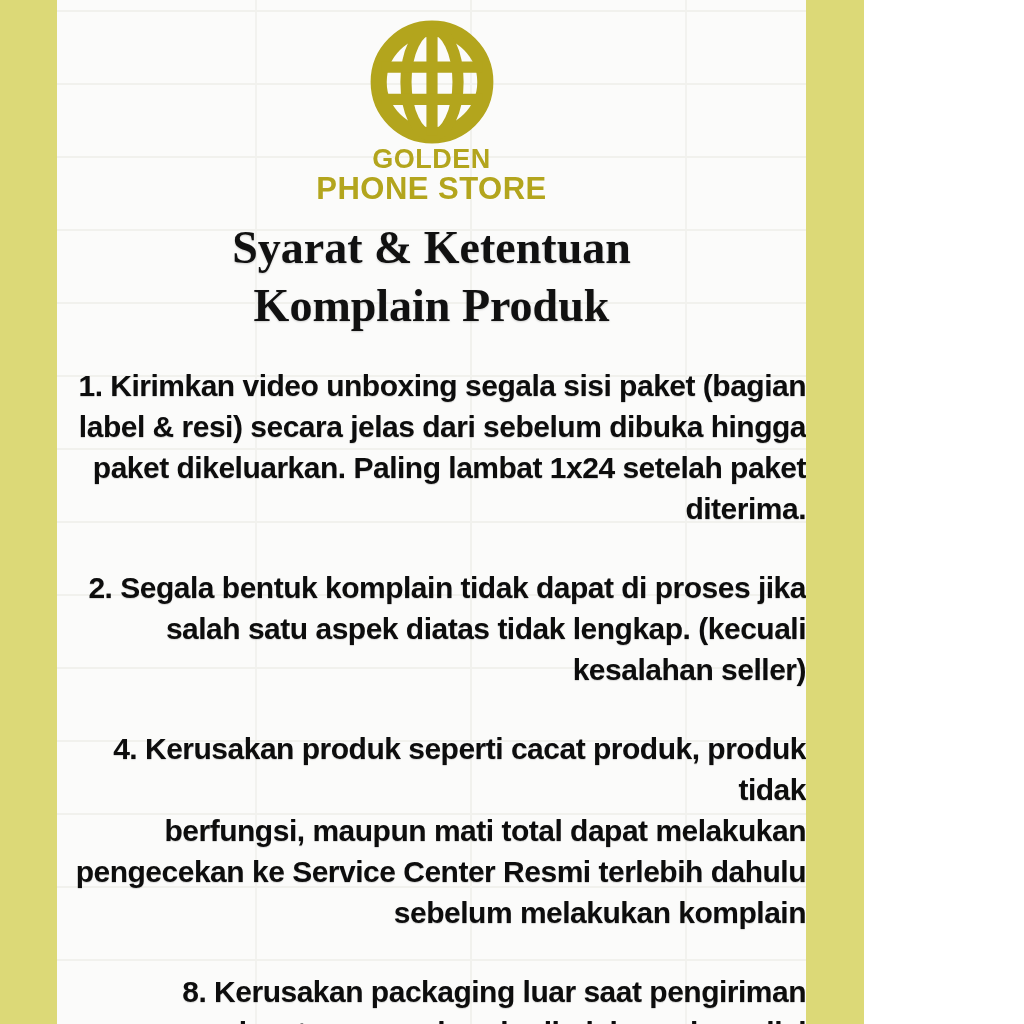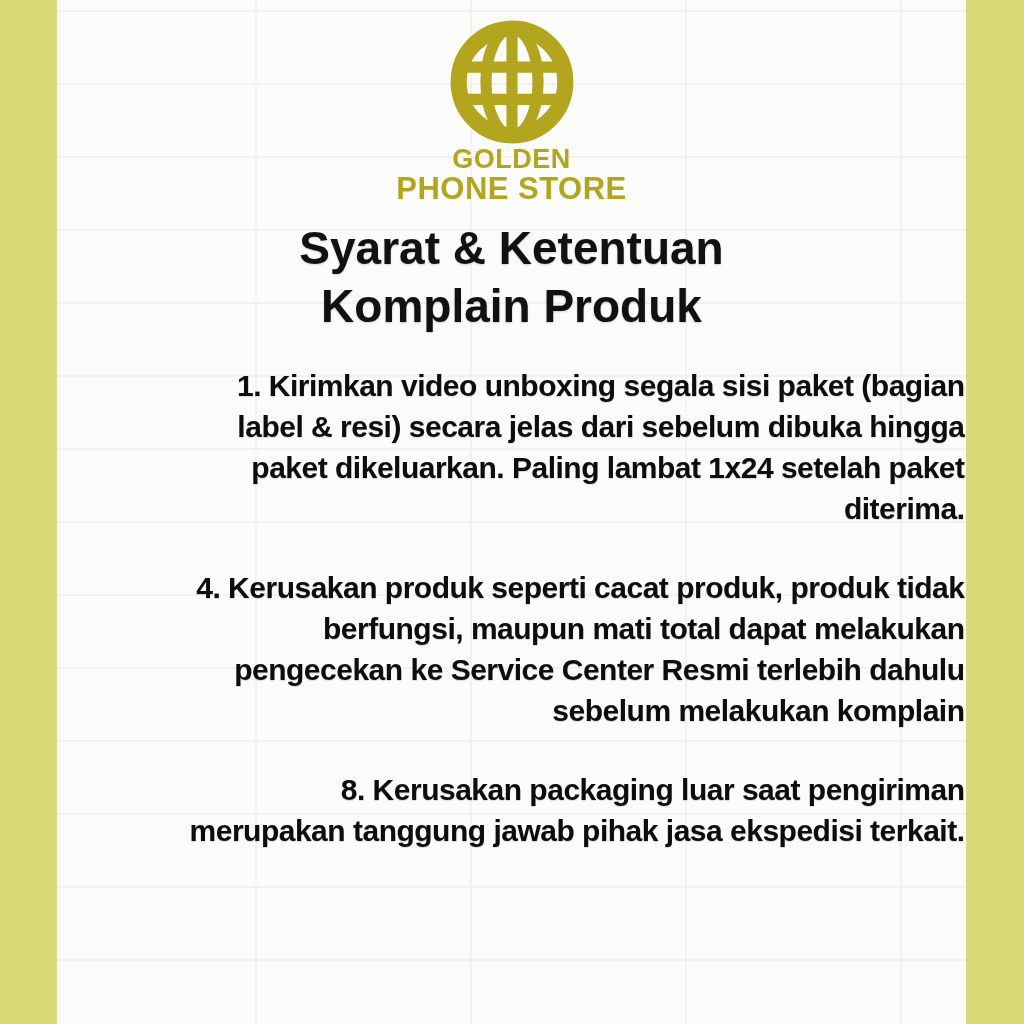--- a/index.html
+++ b/index.html
@@ -6,21 +6,21 @@
     margin: 0;
     padding: 0;
   }
   body {
     font-family: "Liberation Sans", sans-serif;
     width: 1024px;
     height: 1024px;
   }
   .canvas {
     position: relative;
-    width: 1024px;
+    width: 864px;
     height: 1024px;
     overflow: hidden;
     background-color: #fbfbfa;
     
     background-image:
       linear-gradient(#f1f1ed 2px, transparent 2px),
       linear-gradient(90deg, #f1f1ed 2px, transparent 2px),
       linear-gradient(90deg, #f2f2ef 2px, transparent 2px);
     background-size: 100% 73px, 430px 146px, 430px 146px;
     background-position: 0 10px, 40px 0, 255px 73px;
@@ -65,20 +65,21 @@
   }
 
   .page-title {
     margin: 14px 0 30px 0;
     font-size: 46px;
     line-height: 58px;
     font-weight: 700;
     color: #111111;
     white-space: pre-line;
     text-shadow: 0 1px 2px rgba(0,0,0,0.18);
+    font-family: Liberation Serif, serif;
   }
 
   .term {
     margin: 0 auto 38px auto;
     max-width: 906px;
     font-size: 30px;
     line-height: 41px;
     font-weight: 700;
     letter-spacing: -0.5px;
     color: #0d0d0d;
@@ -110,20 +111,23 @@
       <div class="brand-line2">PHONE STORE</div>
     </div>
 
     <h1 class="page-title">Syarat &amp; Ketentuan
 Komplain Produk</h1>
 
     <p class="term">1. Kirimkan video unboxing segala sisi paket (bagian
 label &amp; resi) secara jelas dari sebelum dibuka hingga
 paket dikeluarkan. Paling lambat 1x24 setelah paket
 diterima.</p>
+    <p class="term">2. Segala bentuk komplain tidak dapat di proses jika
+salah satu aspek diatas tidak lengkap. (kecuali
+kesalahan seller)</p>
     <p class="term">4. Kerusakan produk seperti cacat produk, produk tidak
 berfungsi, maupun mati total dapat melakukan
 pengecekan ke Service Center Resmi terlebih dahulu
 sebelum melakukan komplain</p>
     <p class="term">8. Kerusakan packaging luar saat pengiriman
 merupakan tanggung jawab pihak jasa ekspedisi terkait.</p>
 
   </div>
 </div>
 

